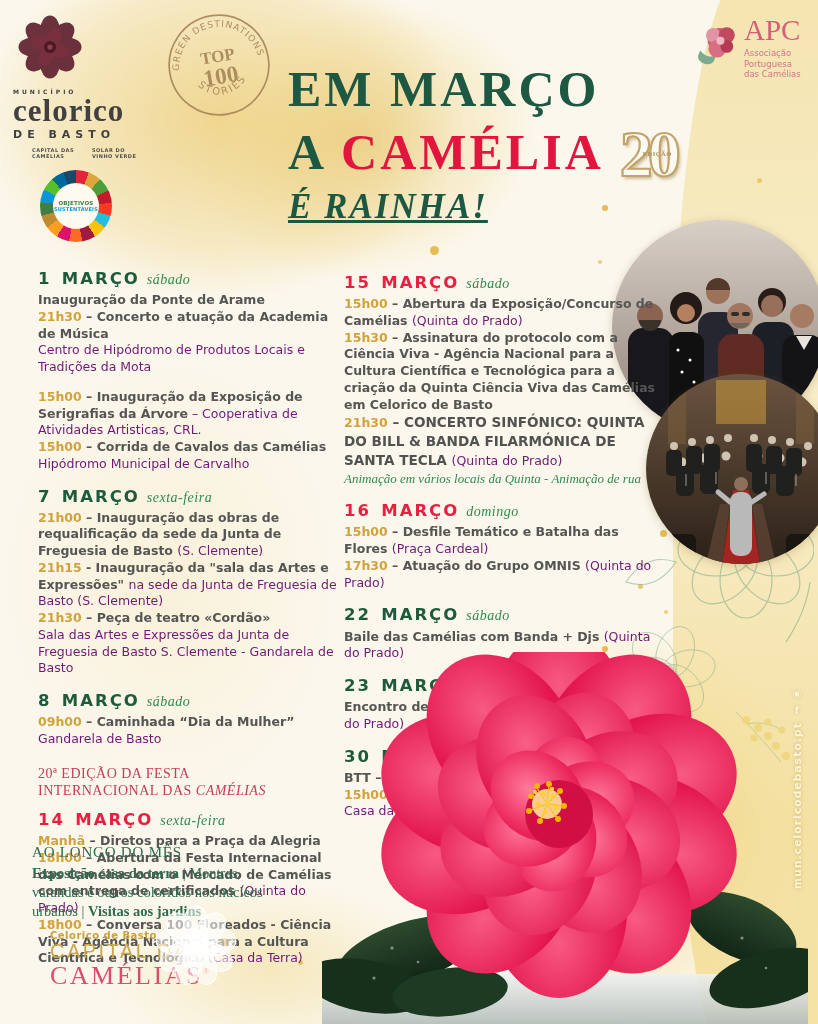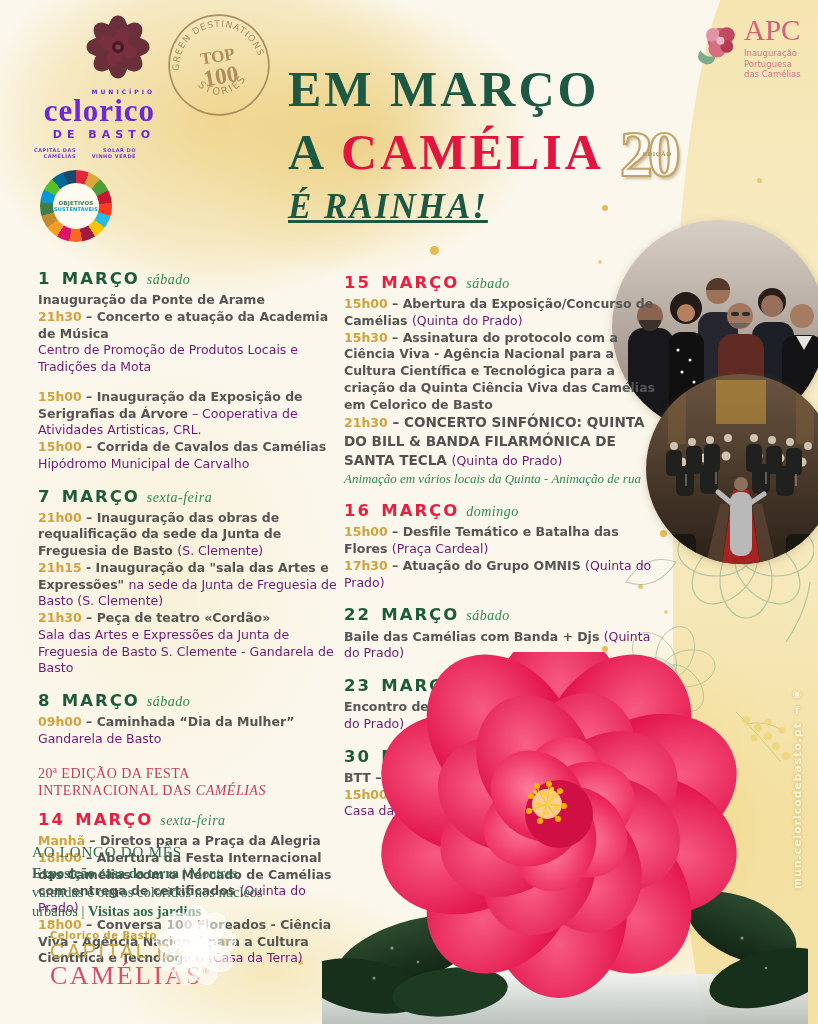--- a/index.html
+++ b/index.html
@@ -9,21 +9,21 @@
   .wash1{left:-90px;top:-110px;width:620px;height:460px;background:radial-gradient(closest-side,rgba(231,191,82,.6),rgba(238,211,130,.38) 55%,rgba(246,232,185,0) 78%);}
   .wash2{left:150px;top:-30px;width:430px;height:340px;background:radial-gradient(closest-side,rgba(226,182,70,.42),rgba(240,216,140,.25) 60%,rgba(246,232,185,0) 80%);transform:rotate(-12deg);}
   .wash3{right:-55px;top:-40px;width:200px;height:1150px;background:linear-gradient(180deg,rgba(236,205,100,.45),rgba(240,214,120,.30) 40%,rgba(236,202,90,.5) 75%,rgba(240,210,110,.55));border-radius:40% 0 0 40%;}
   .wash4{right:-30px;bottom:-40px;width:420px;height:480px;background:radial-gradient(closest-side,rgba(238,206,105,.55),rgba(243,221,150,.3) 60%,rgba(246,232,185,0) 82%);}
   .wash5{left:-40px;top:300px;width:420px;height:560px;background:radial-gradient(closest-side,rgba(243,226,170,.30),rgba(246,232,185,0) 80%);}
   .wash6{left:60px;top:860px;width:420px;height:220px;background:radial-gradient(closest-side,rgba(236,205,100,.35),rgba(246,232,185,0) 80%);}
 
   .dot{position:absolute;border-radius:50%;background:#e2b23a;opacity:.85;}
 
   
-  .mun{left:5px;top:12px;width:150px;text-align:right;color:#6d28d9;}
+  .mun{left:13px;top:12px;width:150px;text-align:left;color:#404040;}
   .mun .pre{font-size:6px;letter-spacing:3px;font-weight:bold;margin-top:2px;}
   .mun .name{font-family:"Liberation Serif",serif;font-weight:bold;font-size:31px;line-height:1;letter-spacing:1px;}
   .mun .sub{font-size:11px;letter-spacing:5px;font-weight:bold;margin-top:2px;}
   .mun .tags{display:flex;justify-content:center;gap:8px;margin-top:6px;font-size:5px;letter-spacing:.5px;font-weight:bold;opacity:.9;}
   .mun .tags span{width:52px;}
 
   
   .stamp{left:166px;top:12px;width:106px;height:106px;transform:rotate(-10deg);opacity:.92;}
 
   
@@ -217,21 +217,21 @@
       <circle cx="32" cy="25" r="15" fill="#cf5d72"></circle>
       <circle cx="24" cy="19" r="9" fill="#e294a4"></circle>
       <circle cx="41" cy="19" r="10" fill="#c14a60"></circle>
       <circle cx="29" cy="36" r="11" fill="#d76e82"></circle>
       <circle cx="41" cy="33" r="8" fill="#b63a52"></circle>
       <circle cx="33" cy="26" r="5" fill="#efb9c4"></circle>
     </svg>
     <div class="txt">
       <div class="acro">APC</div>
       <div class="small">
-        <div>Inauguração</div>
+        <div>Associação</div>
         <div>Portuguesa</div>
         <div>das Camélias</div>
       </div>
     </div>
   </div>
 
   <div class="abs sdg">
     <div class="inner">
       <span class="l1">OBJETIVOS</span>
       <span class="l2">SUSTENTÁVEIS</span>
@@ -343,21 +343,21 @@
       <rect x="20" y="160" width="30" height="30" rx="6" fill="#1a1612"></rect>
       <rect x="140" y="160" width="34" height="30" rx="6" fill="#1a1612"></rect>
     </svg>
   </div>
 
   <div id="colL" class="abs col colL">
       <div class="event">
         <div class="day-line"><span class="day green">1 MARÇO</span><span class="weekday">sábado</span></div>
         <div class="ev-line"><span class="s-b">Inauguração da Ponte de Arame</span></div>
         <div class="ev-line"><span class="s-t">21h30</span><span class="s-b"> – Concerto e atuação da Academia de Música</span></div>
-        <div class="ev-line"><span class="s-p">Centro de Promoção de Produtos Locais e Tradições da Mota</span></div>
+        <div class="ev-line"><span class="s-p">Centro de Hipódromo de Produtos Locais e Tradições da Mota</span></div>
       </div>
       <div class="event">
         <div class="ev-line"><span class="s-t">15h00</span><span class="s-b"> – Inauguração da Exposição de Serigrafias da Árvore</span><span class="s-p"> – Cooperativa de Atividades Artisticas, CRL.</span></div>
         <div class="ev-line"><span class="s-t">15h00</span><span class="s-b"> – Corrida de Cavalos das Camélias</span></div>
         <div class="ev-line"><span class="s-p">Hipódromo Municipal de Carvalho</span></div>
       </div>
       <div class="event">
         <div class="day-line"><span class="day green">7 MARÇO</span><span class="weekday">sexta-feira</span></div>
         <div class="ev-line"><span class="s-t">21h00</span><span class="s-b"> – Inauguração das obras de requalificação da sede da Junta de Freguesia de Basto </span><span class="s-p">(S. Clemente)</span></div>
         <div class="ev-line"><span class="s-t">21h15</span><span class="s-b"> - Inauguração da "sala das Artes e Expressões" </span><span class="s-p">na sede da Junta de Freguesia de Basto (S. Clemente)</span></div>

